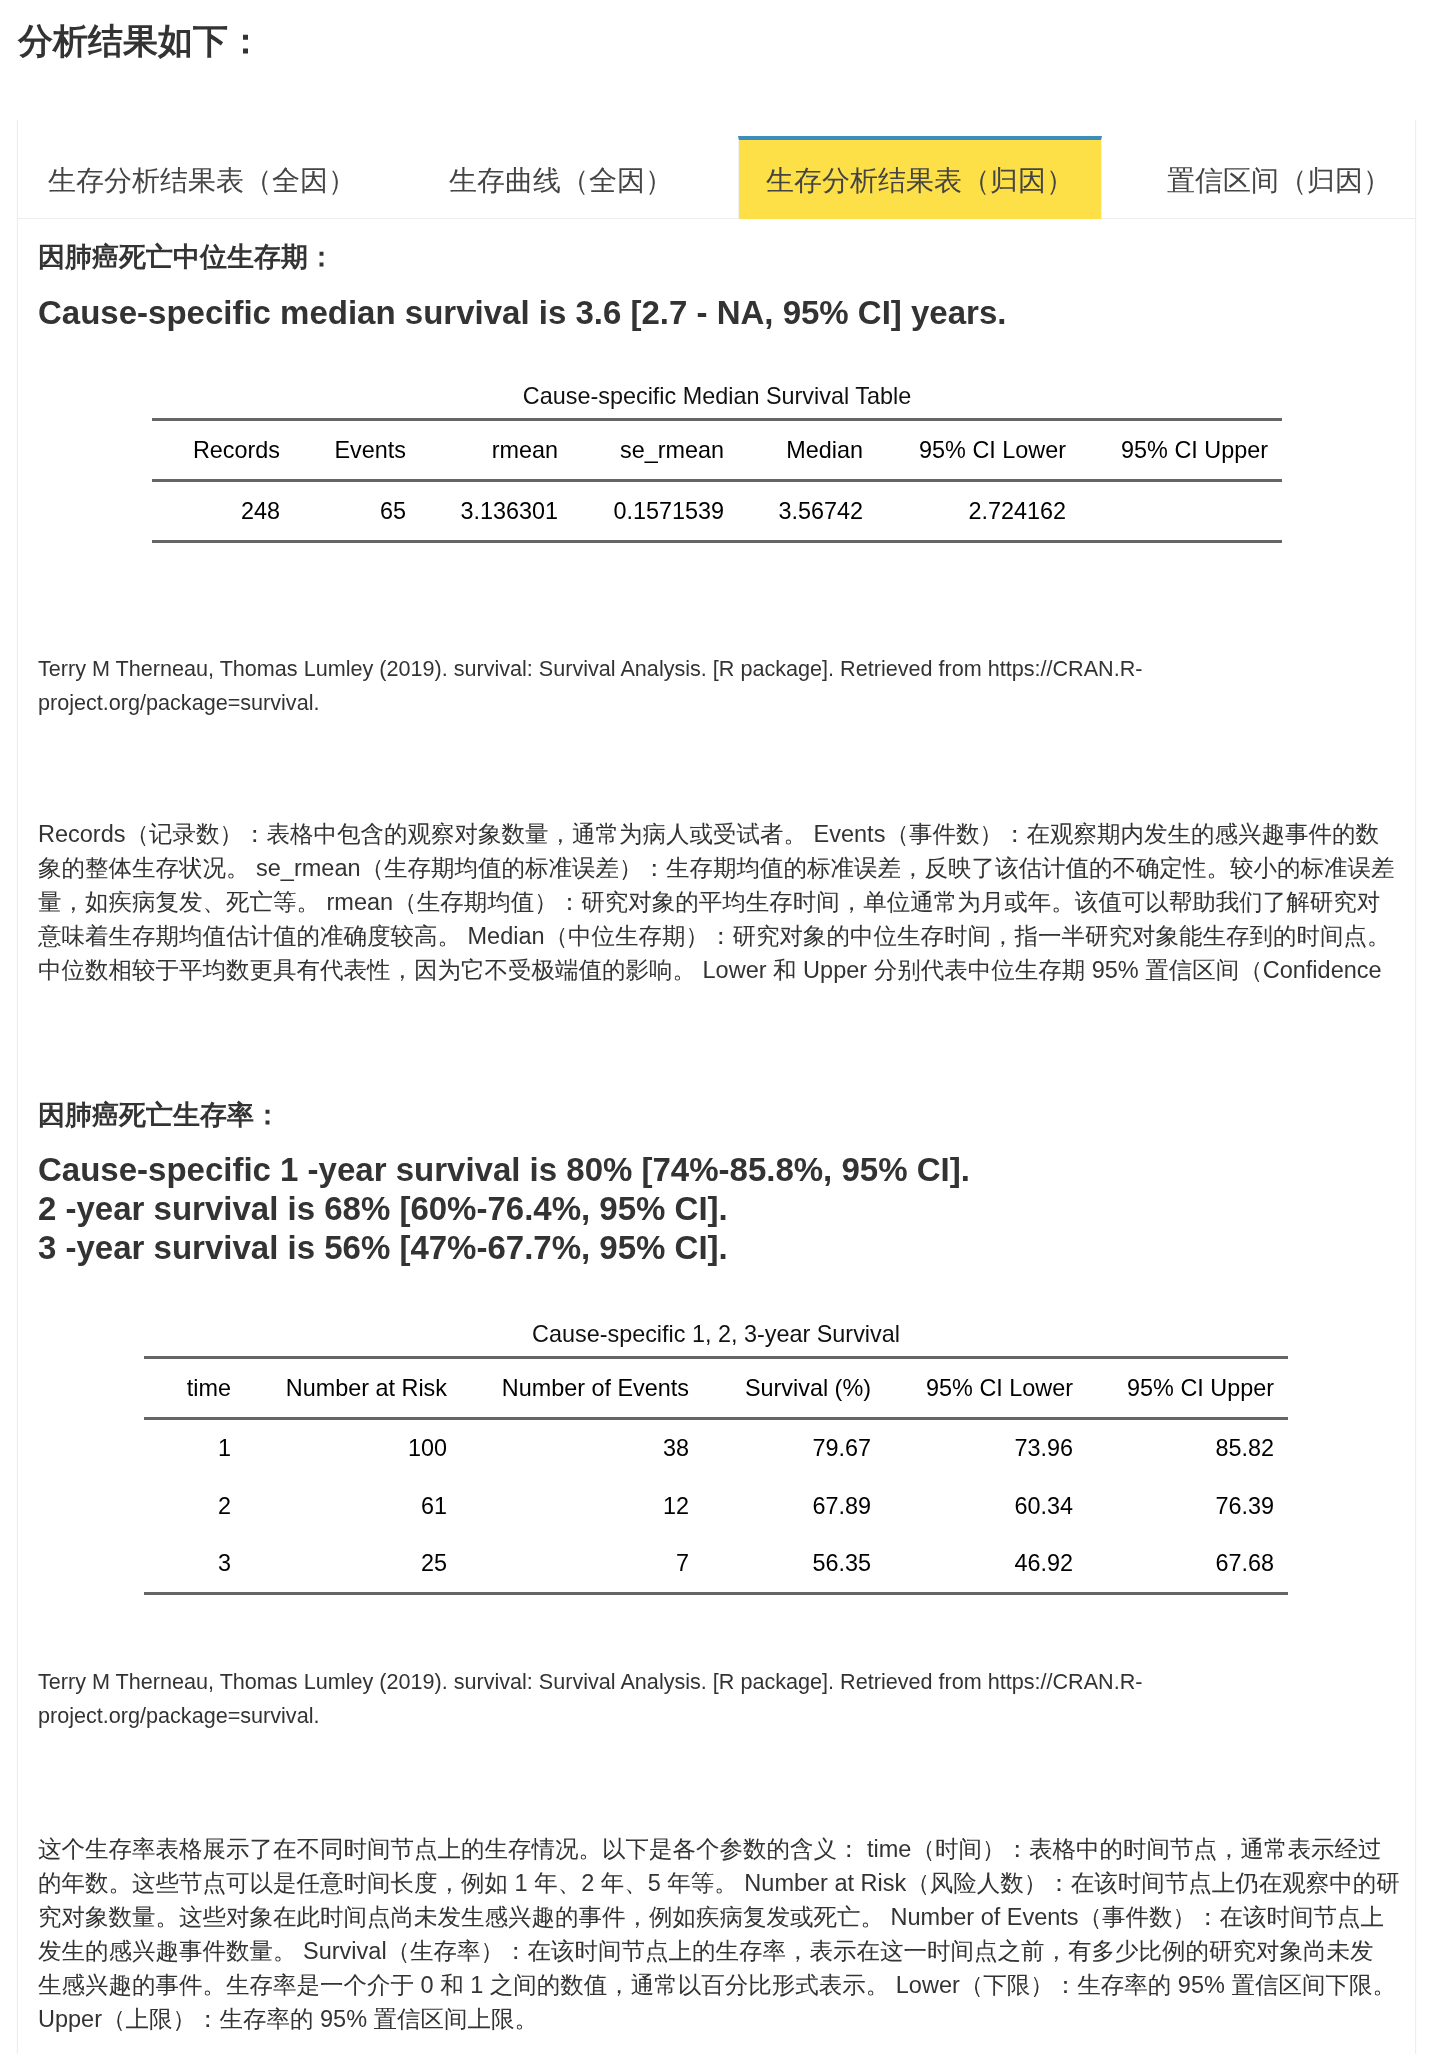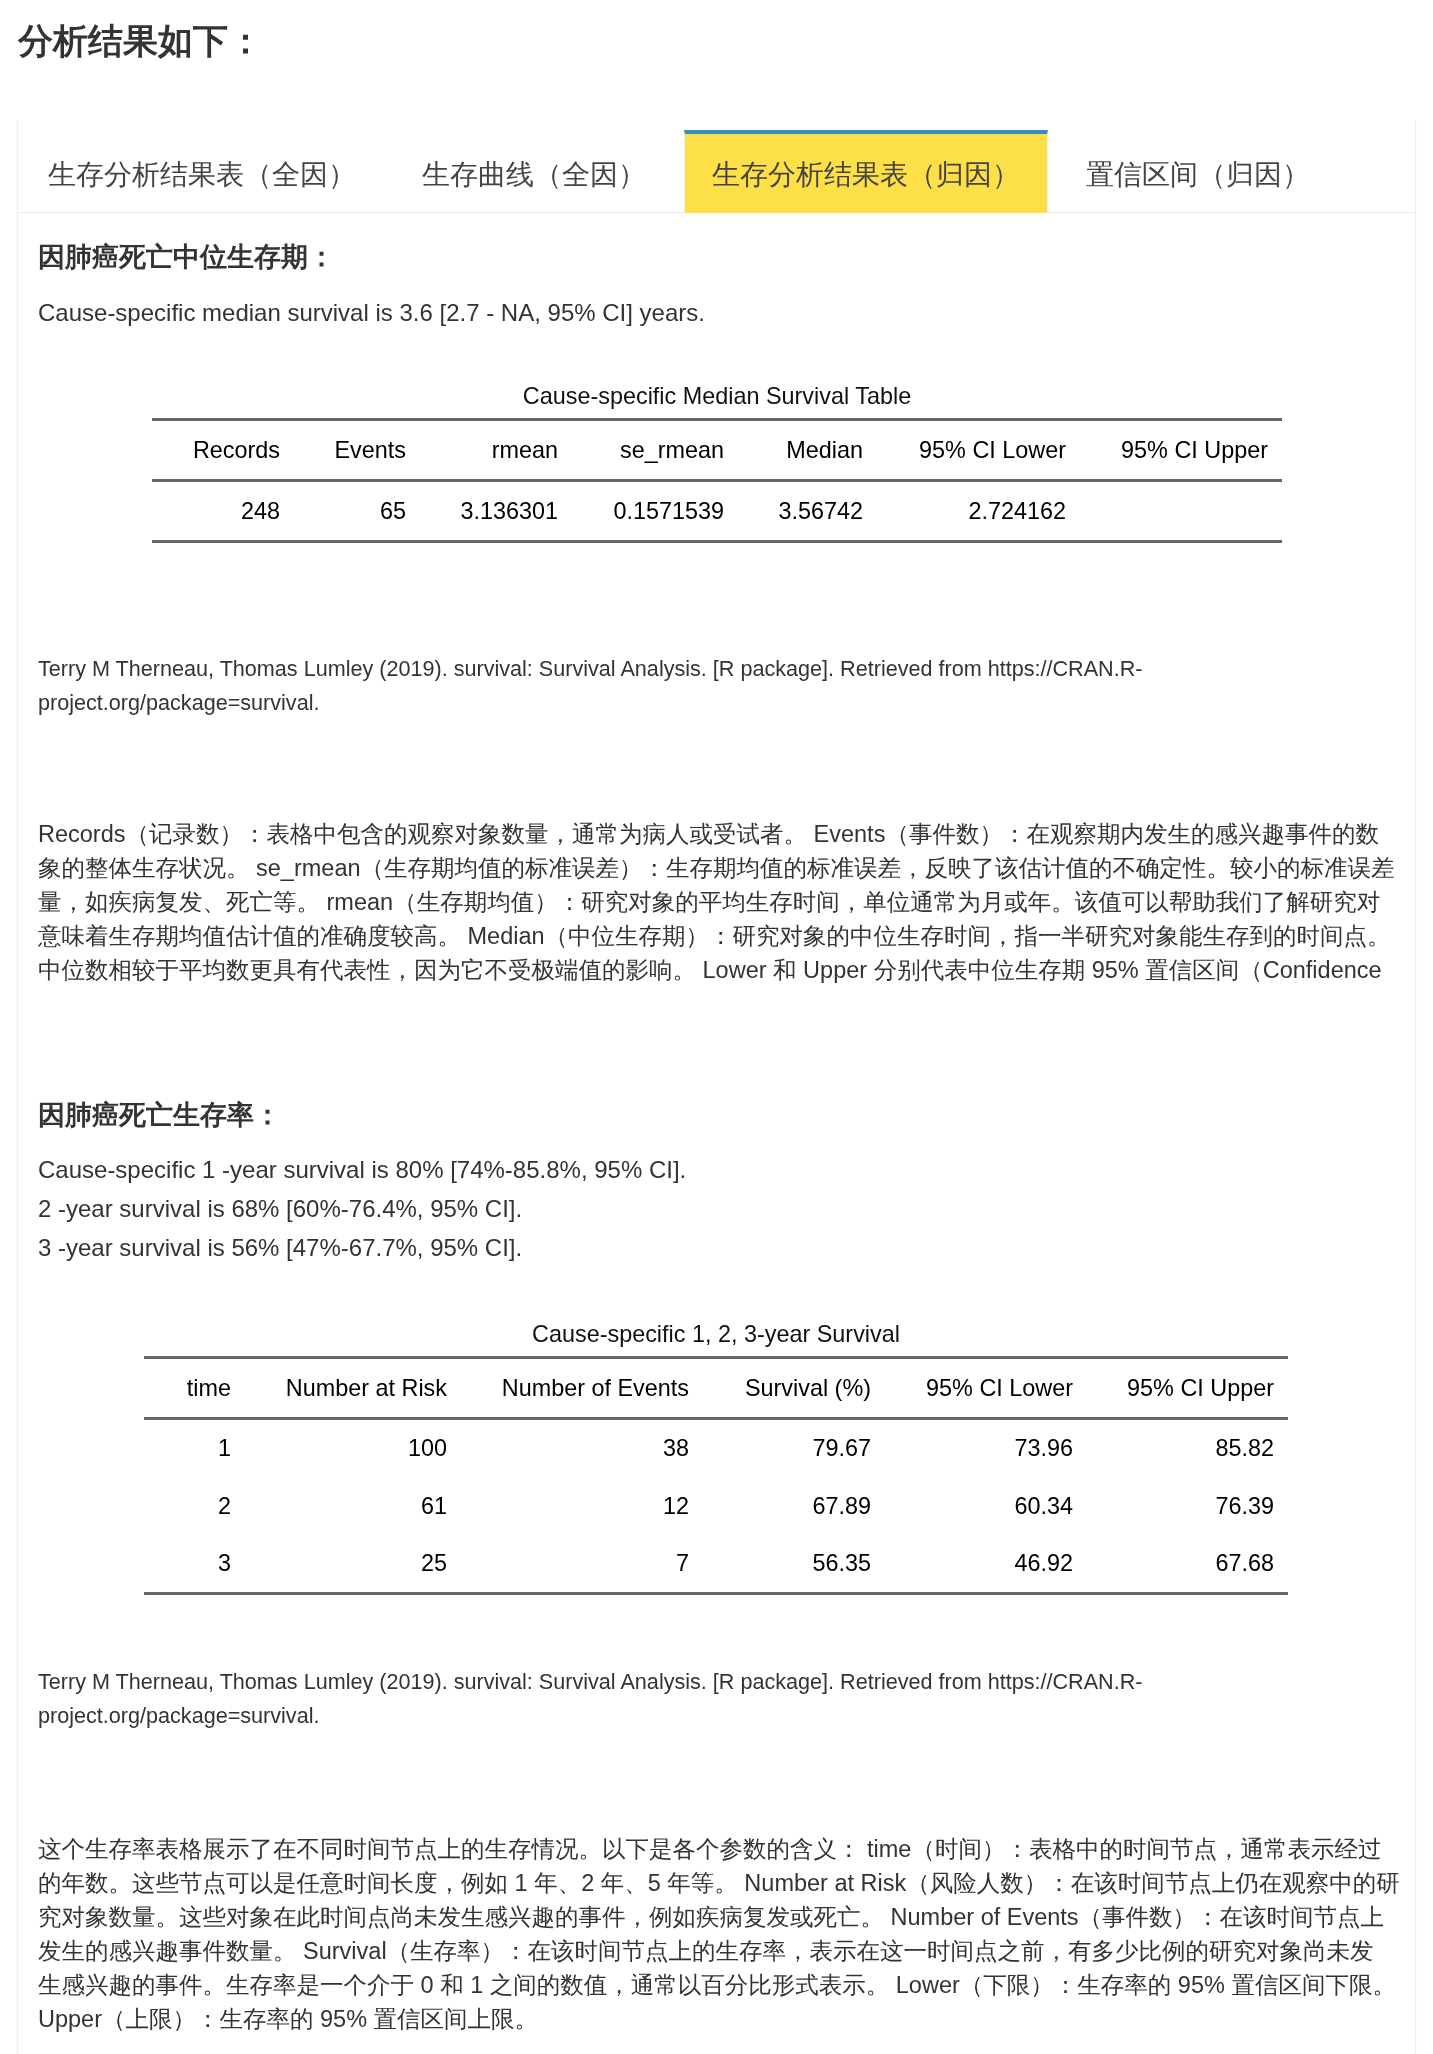--- a/index.html
+++ b/index.html
@@ -17,42 +17,42 @@
     position:absolute;left:18px;top:16px;margin:0;
     font-size:35px;line-height:50px;font-weight:bold;color:var(--text);white-space:nowrap;
   }
   .panel{
     position:absolute;left:17px;top:120px;width:1399px;height:1960px;
     background:#fff;box-sizing:border-box;
     border-left:1px solid #eeeeee;border-right:1px solid #eeeeee;
     box-shadow:0 1px 1px rgba(0,0,0,0.08);
   }
   .tabs{
-    position:absolute;left:0;top:10px;right:0;height:83px;margin:0;padding:0 0 0 2px;
+    position:absolute;left:0;top:16px;right:0;height:83px;margin:0;padding:0 0 0 2px;
     list-style:none;display:flex;align-items:flex-start;
-    border-bottom:1px solid #ececec;box-sizing:border-box;
+    border-bottom:1px solid #ececec;box-sizing:border-box;gap:27px;
   }
   .tab{
     height:83px;box-sizing:border-box;flex:none;
     border-top:4px solid transparent;border-left:1px solid transparent;border-right:1px solid transparent;
     padding:21px 0 0 27px;margin-right:10px;
     font-size:28px;line-height:40px;color:var(--tab-text);white-space:nowrap;cursor:pointer;
     position:relative;background:transparent;
   }
   .tab:nth-child(1){width:364px;}
   .tab:nth-child(2){width:280px;}
   .tab:nth-child(3){width:364px;}
   .tab:nth-child(4){width:280px;}
   .tab[aria-selected="true"]{
     border-top-color:var(--accent);border-left-color:#f0f0f0;border-right-color:#f0f0f0;
     background:#fde047;z-index:2;
   }
   .blk{position:absolute;left:20px;margin:0;white-space:nowrap;color:var(--text);}
   .heading{font-size:27px;line-height:40px;font-weight:bold;}
-  .stat{font-size:24px;line-height:39px;}
+  .stat{font-size:33px;line-height:39px;font-weight:bold;}
   .cite{font-size:21.6px;line-height:34px;}
   .para{font-size:23.5px;line-height:34px;}
   .line{display:block;white-space:nowrap;}
 
   
   .gt-wrap{position:absolute;}
   .gt-caption{height:39px;line-height:34px;font-size:23.4px;color:#111;text-align:center;white-space:nowrap;}
   .gt-rule{height:3px;background:var(--rule);}
   .gt-row{display:flex;height:58px;}
   .gt-row.r57{height:57px;}

